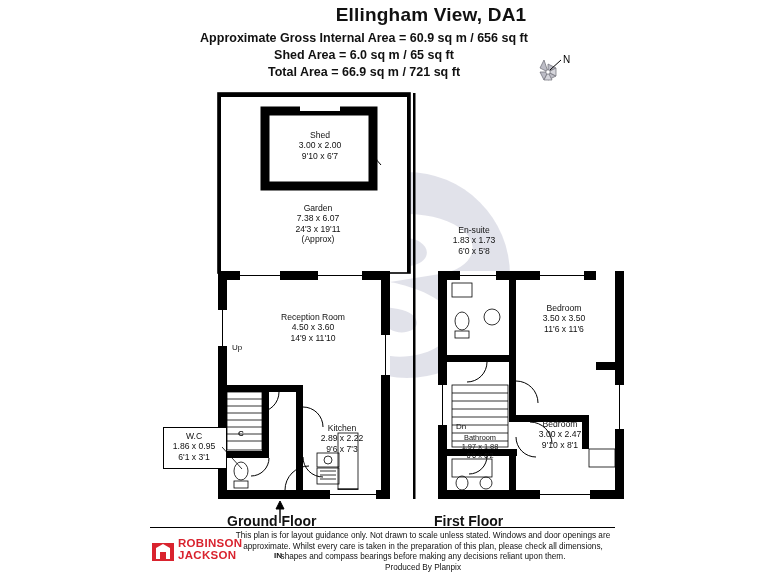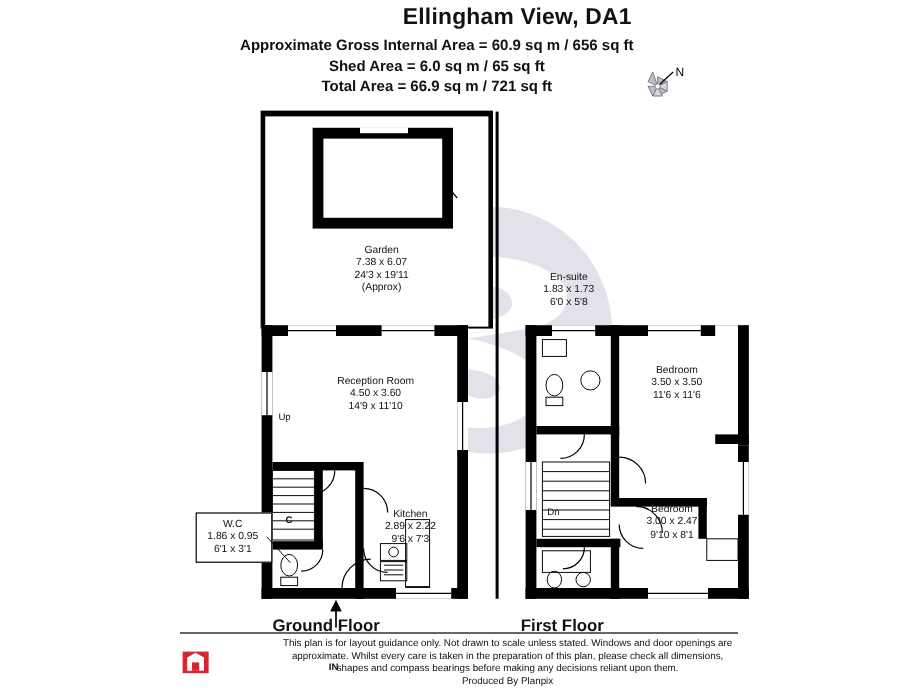--- a/index.html
+++ b/index.html
@@ -233,20 +233,25 @@
       </g>
     </g>
 
     <g stroke="#000" fill="#000">
       <line x1="280" y1="438" x2="280" y2="420" stroke-width="1.4"></line>
       <path d="M276,424 L280,416 L284,424 Z"></path>
     </g>
   </svg>
 
   
+  <div class="lbl" style="left:274px;top:45px;width:92px;">
+    <span class="nm">Shed</span><br>
+    <span>3.00 x 2.00</span><br>
+    <span>9'10 x 6'7</span>
+  </div>
 
   <div class="lbl" style="left:268px;top:118px;width:100px;">
     <span class="nm">Garden</span><br>
     <span>7.38 x 6.07</span><br>
     <span>24'3 x 19'11</span><br>
     <span>(Approx)</span>
   </div>
 
   <div class="lbl" style="left:258px;top:227px;width:110px;">
     <span class="nm">Reception Room</span><br>
@@ -271,20 +276,25 @@
     <span>3.50 x 3.50</span><br>
     <span>11'6 x 11'6</span>
   </div>
 
   <div class="lbl" style="left:514px;top:334px;width:92px;">
     <span class="nm">Bedroom</span><br>
     <span>3.00 x 2.47</span><br>
     <span>9'10 x 8'1</span>
   </div>
 
+  <div class="lbl" style="left:442px;top:348px;width:76px;font-size:7.4px;line-height:9px;">
+    <span class="nm">Bathroom</span><br>
+    <span>1.97 x 1.88</span><br>
+    <span>6'6 x 6'2</span>
+  </div>
 
   
   <div style="position:absolute;left:163px;top:342px;width:62px;height:40px;border:1px solid #000;background:#fff;"></div>
   <div class="lbl" style="left:163px;top:346px;width:62px;">
     <span class="nm">W.C</span><br>
     <span>1.86 x 0.95</span><br>
     <span>6'1 x 3'1</span>
   </div>
   <svg style="position:absolute;left:222px;top:362px;" width="24" height="30">
     <line x1="0" y1="0" x2="20" y2="22" stroke="#000" stroke-width="0.8"></line>
@@ -309,13 +319,17 @@
     <span>Produced By Planpix</span>
   </div>
 
   <div id="brandicon">
     <svg width="22" height="26" viewBox="0 0 22 26">
       <rect x="0" y="4" width="22" height="18" fill="#d9232e"></rect>
       <path d="M4,20 L4,9 L11,5 L18,9 L18,20 Z" fill="#ffffff"></path>
       <rect x="8" y="13" width="6" height="7" fill="#d9232e"></rect>
     </svg>
   </div>
+  <div id="brand" style="left:178px;">
+    <div class="bt">ROBINSON</div>
+    <div class="bt">JACKSON</div>
+  </div>
 </div>
 
 </body></html>

